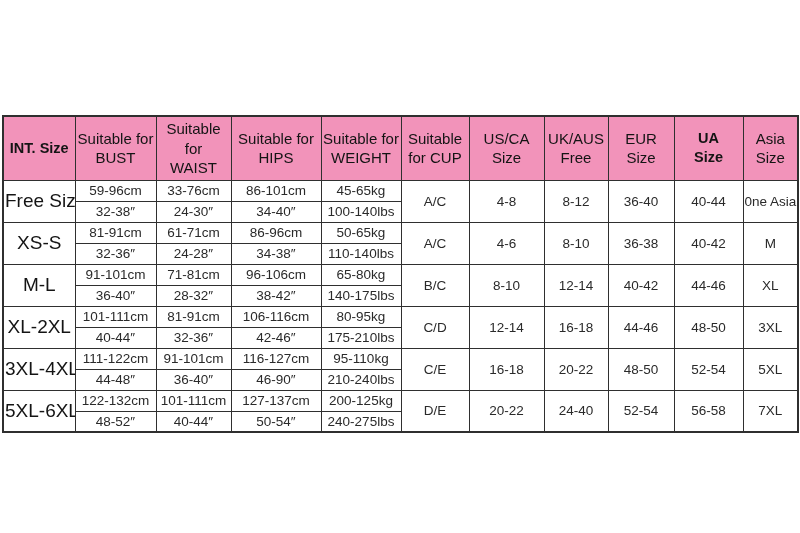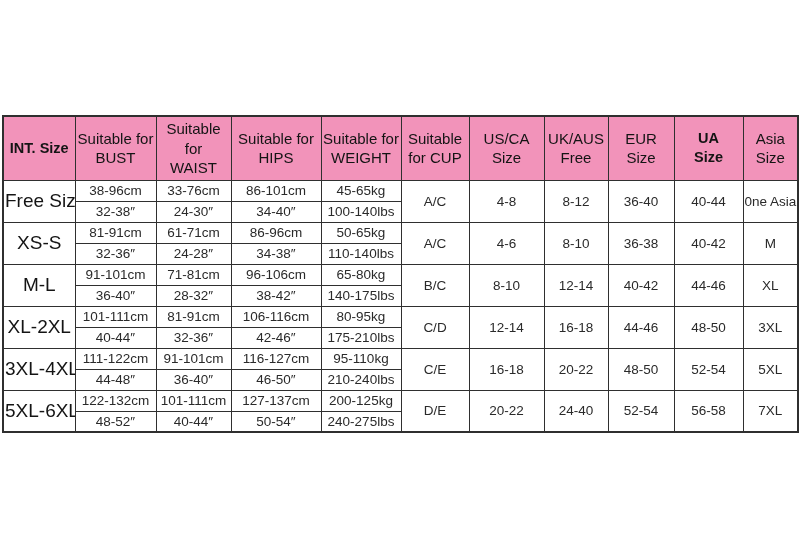--- a/index.html
+++ b/index.html
@@ -92,21 +92,21 @@
         <th class="hdr-bold">UA
 Size</th>
         <th>Asia
 Size</th>
       </tr>
     </thead>
     <tbody>
 
       <tr>
         <td class="row-label" rowspan="2">Free Size</td>
-        <td>38-96cm</td>
+        <td>59-96cm</td>
         <td>33-76cm</td>
         <td>86-101cm</td>
         <td>45-65kg</td>
         <td rowspan="2">A/C</td>
         <td rowspan="2">4-8</td>
         <td rowspan="2">8-12</td>
         <td rowspan="2">36-40</td>
         <td rowspan="2">40-44</td>
         <td rowspan="2">0ne Asia</td>
       </tr>
@@ -186,21 +186,21 @@
         <td rowspan="2">C/E</td>
         <td rowspan="2">16-18</td>
         <td rowspan="2">20-22</td>
         <td rowspan="2">48-50</td>
         <td rowspan="2">52-54</td>
         <td rowspan="2">5XL</td>
       </tr>
       <tr>
         <td>44-48″</td>
         <td>36-40″</td>
-        <td>46-50″</td>
+        <td>46-90″</td>
         <td>210-240lbs</td>
       </tr>
 
       <tr>
         <td class="row-label" rowspan="2">5XL-6XL</td>
         <td>122-132cm</td>
         <td>101-111cm</td>
         <td>127-137cm</td>
         <td>200-125kg</td>
         <td rowspan="2">D/E</td>

